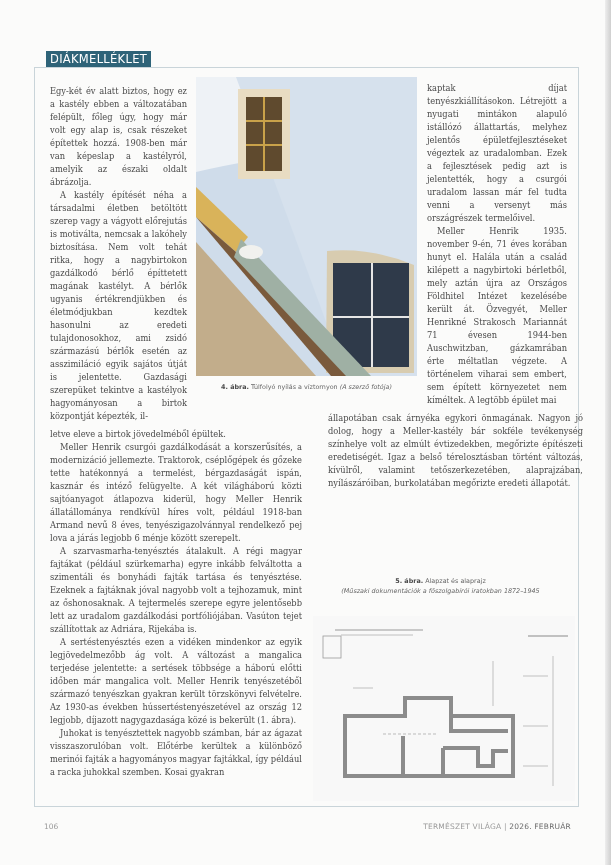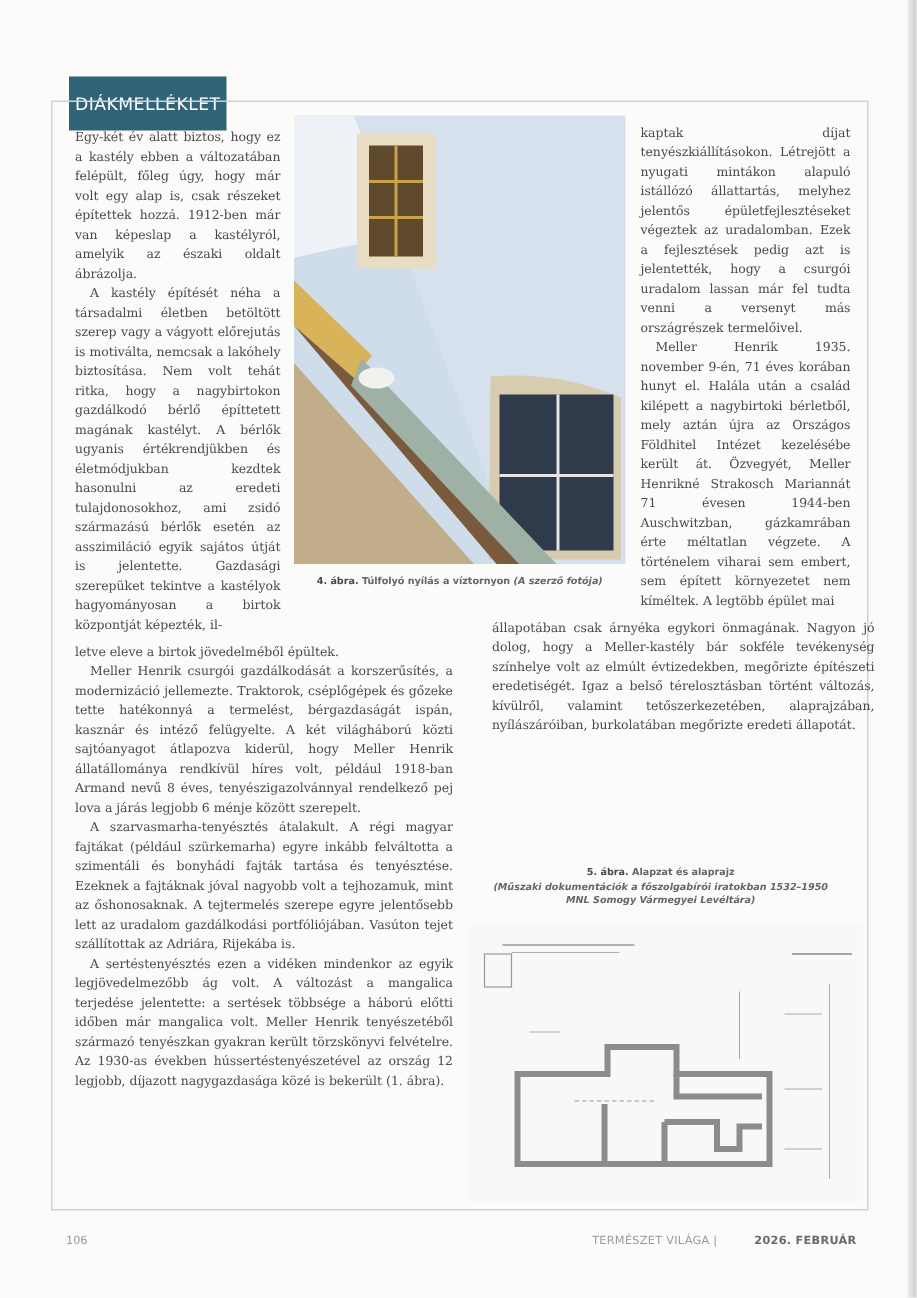--- a/index.html
+++ b/index.html
@@ -4,64 +4,64 @@
 <style>
   html, body { margin: 0; padding: 0; }
   body {
     width: 611px; height: 865px; position: relative; overflow: hidden;
     background: #fbfbfa;
     font-family: "DejaVu Serif", serif;
     color: #3c3c3c;
   }
   .edge { position: absolute; right: 0; top: 0; width: 6px; height: 865px; background: linear-gradient(to right, #eeeeee, #cfcfcf); }
   .section-tag {
-    position: absolute; left: 46px; top: 51px; height: 16px; padding: 10px 4px;
+    position: absolute; left: 46px; top: 51px; height: 16px; padding: 0 4px;
     background: #2e6378; color: #ffffff;
     font-family: "DejaVu Sans", sans-serif; font-size: 11.5px; line-height: 16px; letter-spacing: 0.3px;
   }
   .frame {
     position: absolute; left: 34px; top: 67px; width: 545px; height: 740px;
     border: 1px solid #c9d4d9; border-bottom: 1.5px solid #c9d4d9; box-sizing: border-box;
   }
   .txt { position: absolute; font-size: 8.3px; line-height: 13px; text-align: justify; color: #4a4a4a; }
   .txt p { margin: 0; }
   .txt p.ind { text-indent: 10px; }
   .txt b { font-weight: normal; }
   #col-left-top { left: 50px; top: 85px; width: 137px; }
   #col-left-bottom { left: 50px; top: 428px; width: 252px; }
   #col-right-top { left: 427px; top: 82px; width: 140px; }
   #col-right-bottom { left: 328px; top: 412px; width: 255px; }
   .photo {
     position: absolute; left: 196px; top: 77px; width: 221px; height: 299px;
     overflow: hidden; background: #dfe8f2;
   }
   .cap {
-    position: absolute; font-family: "DejaVu Sans", sans-serif; font-size: 6.4px; line-height: 9.5px; color: #666; text-align: center; font-weight: bold;
+    position: absolute; font-family: "DejaVu Sans", sans-serif; font-size: 6.4px; line-height: 9.5px; color: #666; text-align: center;
   }
   .cap b { color: #4a4a4a; }
   .cap i { font-style: italic; }
   #cap4 { left: 196px; top: 383px; width: 221px; }
   #cap5 { left: 313px; top: 577px; width: 255px; }
   .plan {
     position: absolute; left: 313px; top: 616px; width: 262px; height: 185px; overflow: hidden; background: #fafafa;
   }
   .footer-num { position: absolute; left: 44px; top: 822px; font-family: "DejaVu Sans", sans-serif; font-size: 7.5px; color: #9a9a9a; }
   .footer-mag { position: absolute; right: 40px; top: 822px; font-family: "DejaVu Sans", sans-serif; font-size: 7.5px; color: #9a9a9a; letter-spacing: 0.2px; }
-  .footer-mag b { color: #6a6a6a; font-weight: bold; margin-left: 22px; }
+  .footer-mag b { color: #6a6a6a; font-weight: normal; }
 </style>
 </head>
 <body>
 
 <div class="edge"></div>
 
 <div class="section-tag">DIÁKMELLÉKLET</div>
 <div class="frame"></div>
 
 <div class="txt" id="col-left-top">
-  <p>Egy-két év alatt biztos, hogy ez a kastély ebben a változatában felépült, főleg úgy, hogy már volt egy alap is, csak részeket építettek hozzá. 1912-ben már van képeslap a kastélyról, amelyik az északi oldalt ábrázolja.</p>
+  <p>Egy-két év alatt biztos, hogy ez a kastély ebben a változatában felépült, főleg úgy, hogy már volt egy alap is, csak részeket építettek hozzá. 1908-ben már van képeslap a kastélyról, amelyik az északi oldalt ábrázolja.</p>
   <p class="ind">A kastély építését néha a társadalmi életben betöltött szerep vagy a vágyott előrejutás is motiválta, nemcsak a lakóhely biztosítása. Nem volt tehát ritka, hogy a nagybirtokon gazdálkodó bérlő építtetett magának kastélyt. A bérlők ugyanis értékrendjükben és életmódjukban kezdtek hasonulni az eredeti tulajdonosokhoz, ami zsidó származású bérlők esetén az asszimiláció egyik sajátos útját is jelentette. Gazdasági szerepüket tekintve a kastélyok hagyományosan a birtok központját képezték, il-</p>
 </div>
 
 <div class="photo">
   <svg width="221" height="299" viewBox="0 0 221 299">
     <rect x="0" y="0" width="221" height="299" fill="#eef2f6"></rect>
     <path d="M0,95 Q60,80 221,60 L221,299 L0,299 Z" fill="#cfdcea"></path>
     <path d="M40,0 L221,0 L221,299 L150,299 Z" fill="#d6e1ed"></path>
     <rect x="42" y="12" width="52" height="90" fill="#e8dcc2"></rect>
     <rect x="50" y="20" width="36" height="74" fill="#5f4a2e"></rect>
@@ -88,30 +88,30 @@
 <div class="txt" id="col-right-top">
   <p>kaptak díjat tenyészkiállításokon. Létrejött a nyugati mintákon alapuló istállózó állattartás, melyhez jelentős épületfejlesztéseket végeztek az uradalomban. Ezek a fejlesztések pedig azt is jelentették, hogy a csurgói uradalom lassan már fel tudta venni a versenyt más országrészek termelőivel.</p>
   <p class="ind">Meller Henrik 1935. november 9-én, 71 éves korában hunyt el. Halála után a család kilépett a nagybirtoki bérletből, mely aztán újra az Országos Földhitel Intézet kezelésébe került át. Özvegyét, Meller Henrikné Strakosch Mariannát 71 évesen 1944-ben Auschwitzban, gázkamrában érte méltatlan végzete. A történelem viharai sem embert, sem épített környezetet nem kíméltek. A legtöbb épület mai</p>
 </div>
 
 <div class="txt" id="col-left-bottom">
   <p>letve eleve a birtok jövedelméből épültek.</p>
   <p class="ind">Meller Henrik csurgói gazdálkodását a korszerűsítés, a modernizáció jellemezte. Traktorok, cséplőgépek és gőzeke tette hatékonnyá a termelést, bérgazdaságát ispán, kasznár és intéző felügyelte. A két világháború közti sajtóanyagot átlapozva kiderül, hogy Meller Henrik állatállománya rendkívül híres volt, például 1918-ban Armand nevű 8 éves, tenyészigazolvánnyal rendelkező pej lova a járás legjobb 6 ménje között szerepelt.</p>
   <p class="ind">A szarvasmarha-tenyésztés átalakult. A régi magyar fajtákat (például szürkemarha) egyre inkább felváltotta a szimentáli és bonyhádi fajták tartása és tenyésztése. Ezeknek a fajtáknak jóval nagyobb volt a tejhozamuk, mint az őshonosaknak. A tejtermelés szerepe egyre jelentősebb lett az uradalom gazdálkodási portfóliójában. Vasúton tejet szállítottak az Adriára, Rijekába is.</p>
   <p class="ind"><span>A sertéstenyésztés ezen a vidéken mindenkor az egyik legjövedelmezőbb ág volt. A változást a mangalica terjedése jelentette: a sertések többsége a háború előtti időben már mangalica volt. Meller Henrik tenyészetéből származó tenyészkan gyakran került törzskönyvi felvételre. Az 1930-as években hússertéstenyészetével az ország 12 legjobb, díjazott nagygazdasága közé is bekerült</span> <b>(1. ábra)</b>.</p>
+  <p class="ind">Juhokat is tenyésztettek nagyobb számban, bár az ágazat visszaszorulóban volt. Előtérbe kerültek a különböző merinói fajták a hagyományos magyar fajtákkal, így például a racka juhokkal szemben. Kosai gyakran</p>
 </div>
 
 <div class="txt" id="col-right-bottom">
   <p>állapotában csak árnyéka egykori önmagának. Nagyon jó dolog, hogy a Meller-kastély bár sokféle tevékenység színhelye volt az elmúlt évtizedekben, megőrizte építészeti eredetiségét. Igaz a belső térelosztásban történt változás, kívülről, valamint tetőszerkezetében, alaprajzában, nyílászáróiban, burkolatában megőrizte eredeti állapotát.</p>
 </div>
 
 <div class="cap" id="cap5">
   <div><b>5. ábra.</b> <span>Alapzat és alaprajz</span></div>
-  <div><i>(Műszaki dokumentációk a főszolgabírói iratokban 1532–1950</i></div>
-  <div><i>MNL Somogy Vármegyei Levéltára)</i></div>
+  <div><i>(Műszaki dokumentációk a főszolgabírói iratokban 1872–1945</i></div>
 </div>
 
 <div class="plan">
   <svg width="262" height="185" viewBox="0 0 262 185">
     <rect width="262" height="185" fill="#f8f8f8"></rect>
     <line x1="22" y1="14" x2="110" y2="14" stroke="#9a9a9a" stroke-width="1"></line>
     <line x1="28" y1="19" x2="100" y2="19" stroke="#b0b0b0" stroke-width="0.8"></line>
     <line x1="215" y1="20" x2="255" y2="20" stroke="#8a8a8a" stroke-width="1"></line>
     <rect x="10" y="20" width="18" height="22" fill="none" stroke="#999" stroke-width="0.8"></rect>
     <g fill="none" stroke="#8c8c8c" stroke-width="4">

